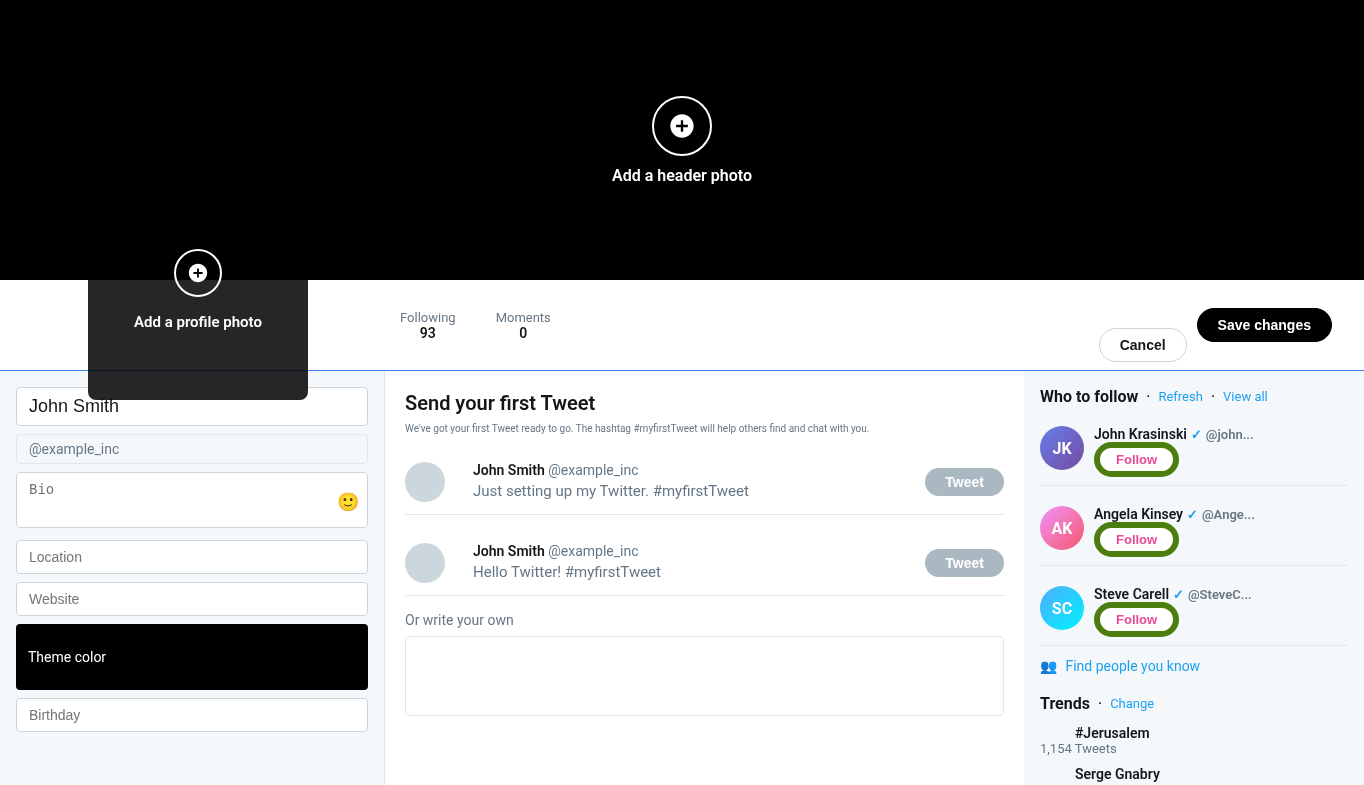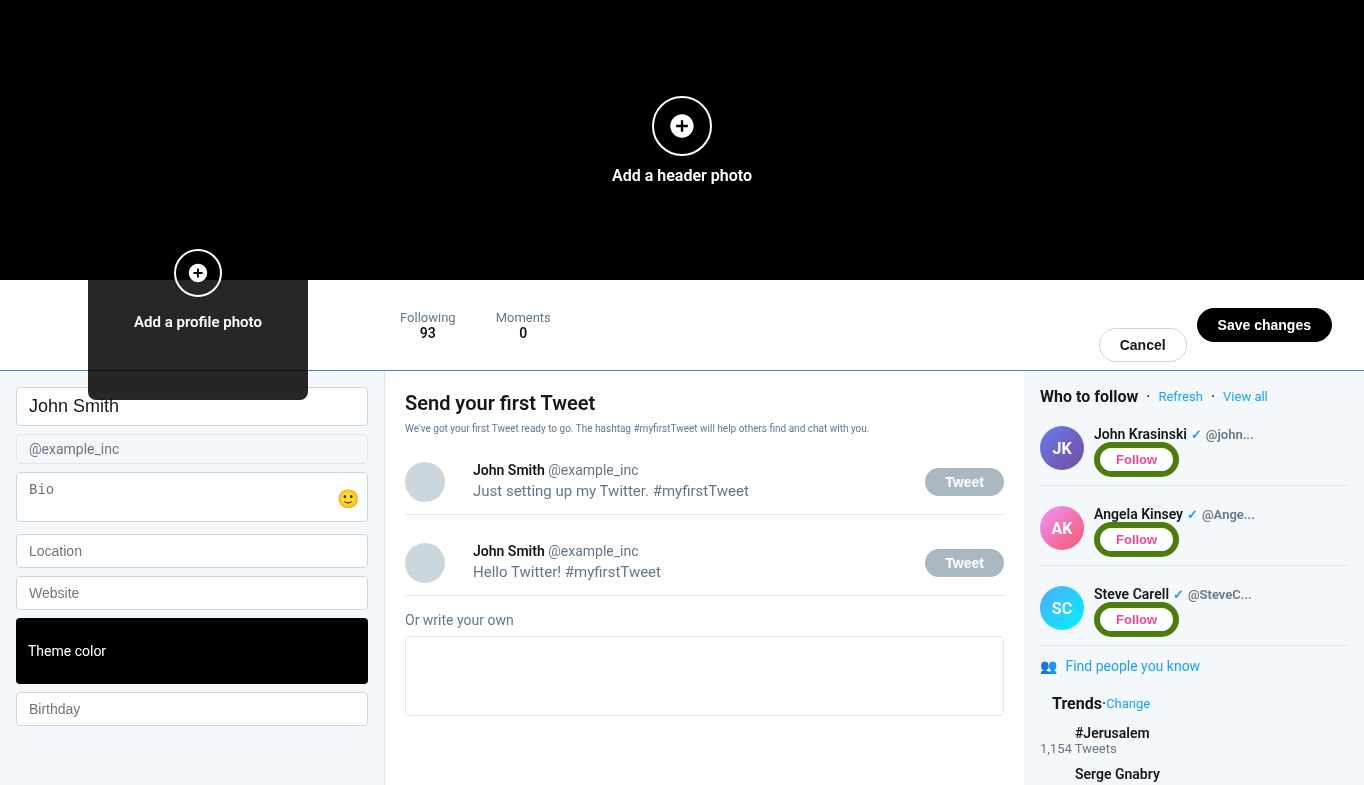--- a/index.html
+++ b/index.html
@@ -150,21 +150,21 @@
       border: 1px solid #e1e8ed;
       border-radius: 4px;
       margin-bottom: 8px;
     }
 
     .bio-field {
       position: relative;
     }
 
     .bio-field textarea {
-      height: 50px;
+      height: 56px;
       resize: none;
     }
 
     .emoji-btn {
       position: absolute;
       right: 8px;
       top: 50%;
       transform: translateY(-50%);
       background: none;
       border: none;
@@ -355,22 +355,22 @@
       color: #1da1f2;
       cursor: pointer;
       margin-top: 8px;
     }
 
     .trends-section { margin-top: 20px; }
 
     .trends-header {
       display: flex;
       align-items: center;
+      gap: 8px;
       margin-bottom: 12px;
-      margin-left: 12px;
     }
 
     .trends-header h3 {
       font-size: 16px;
       font-weight: 700;
       color: #14171a;
     }
 
     .trend-item { margin-bottom: 10px; }
     .trend-name { font-size: 14px; font-weight: 600; color: #14171a; margin-left: 35px; }

